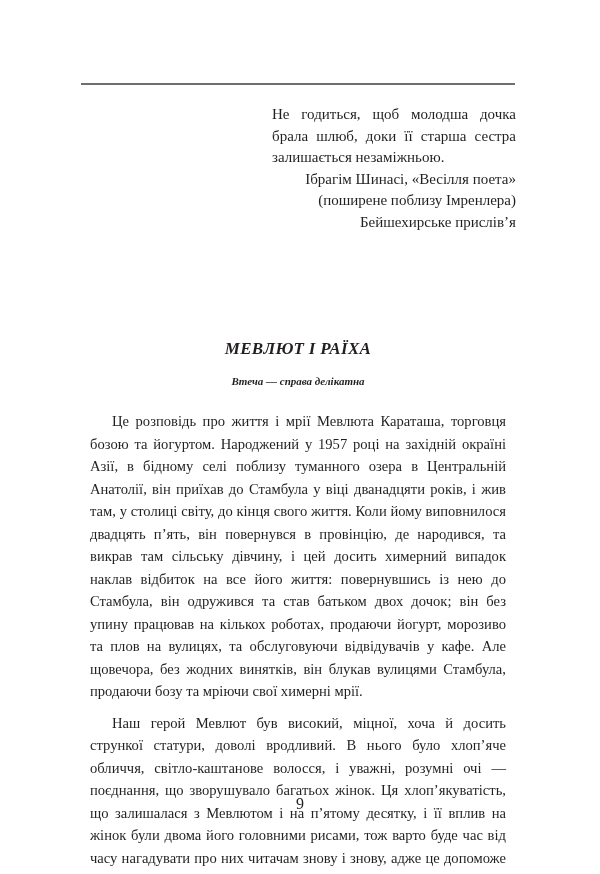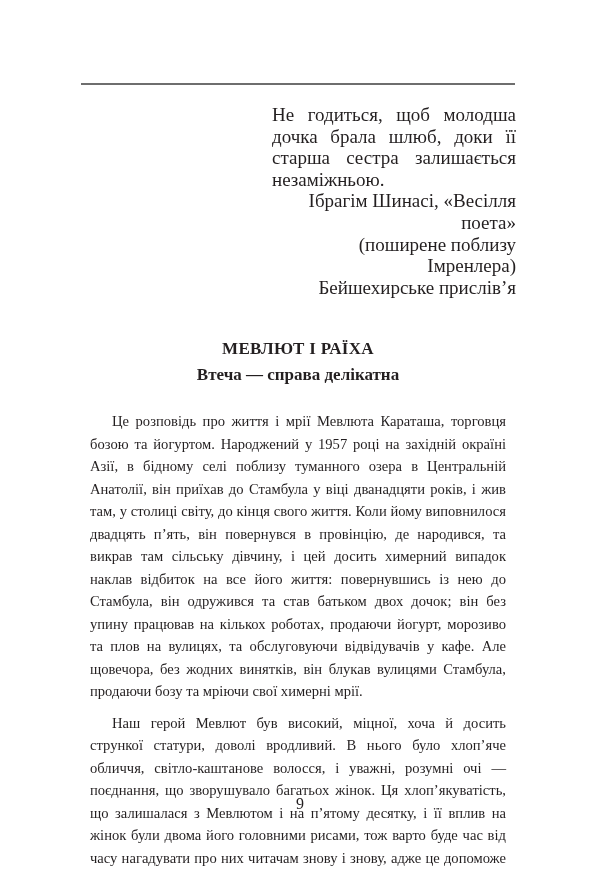--- a/index.html
+++ b/index.html
@@ -14,41 +14,43 @@
   .top-rule {
     position: absolute;
     left: 81px; top: 83px;
     width: 434px; height: 2px;
     background: #6e6e6e;
   }
   .epigraph {
     position: absolute;
     left: 272px; top: 104px;
     width: 244px;
-    font-size: 19px;
+    font-size: 15px;
     line-height: 21.6px;
   }
   .epigraph p { margin: 0; text-align: justify; text-align-last: left; }
   .epigraph .attr { text-align: right; text-align-last: right; }
   .chapter {
     position: absolute;
     left: 81px; top: 337px;
     width: 434px;
     text-align: center;
   }
   .chapter-title {
     font-size: 17px;
     letter-spacing: 0.3px;
     line-height: 24px;
     margin: 0;
+    font-style: italic;
   }
   .chapter-subtitle {
-    font-size: 17px;
+    font-size: 11px;
+    font-style: italic;
     line-height: 24px;
-    margin: 2px;
+    margin: 8px;
   }
   .body-text {
     position: absolute;
     left: 81px; top: 401px;
     width: 434px;
     font-size: 14.6px;
     line-height: 22.5px;
   }
   .body-text p {
     margin: 9px;

